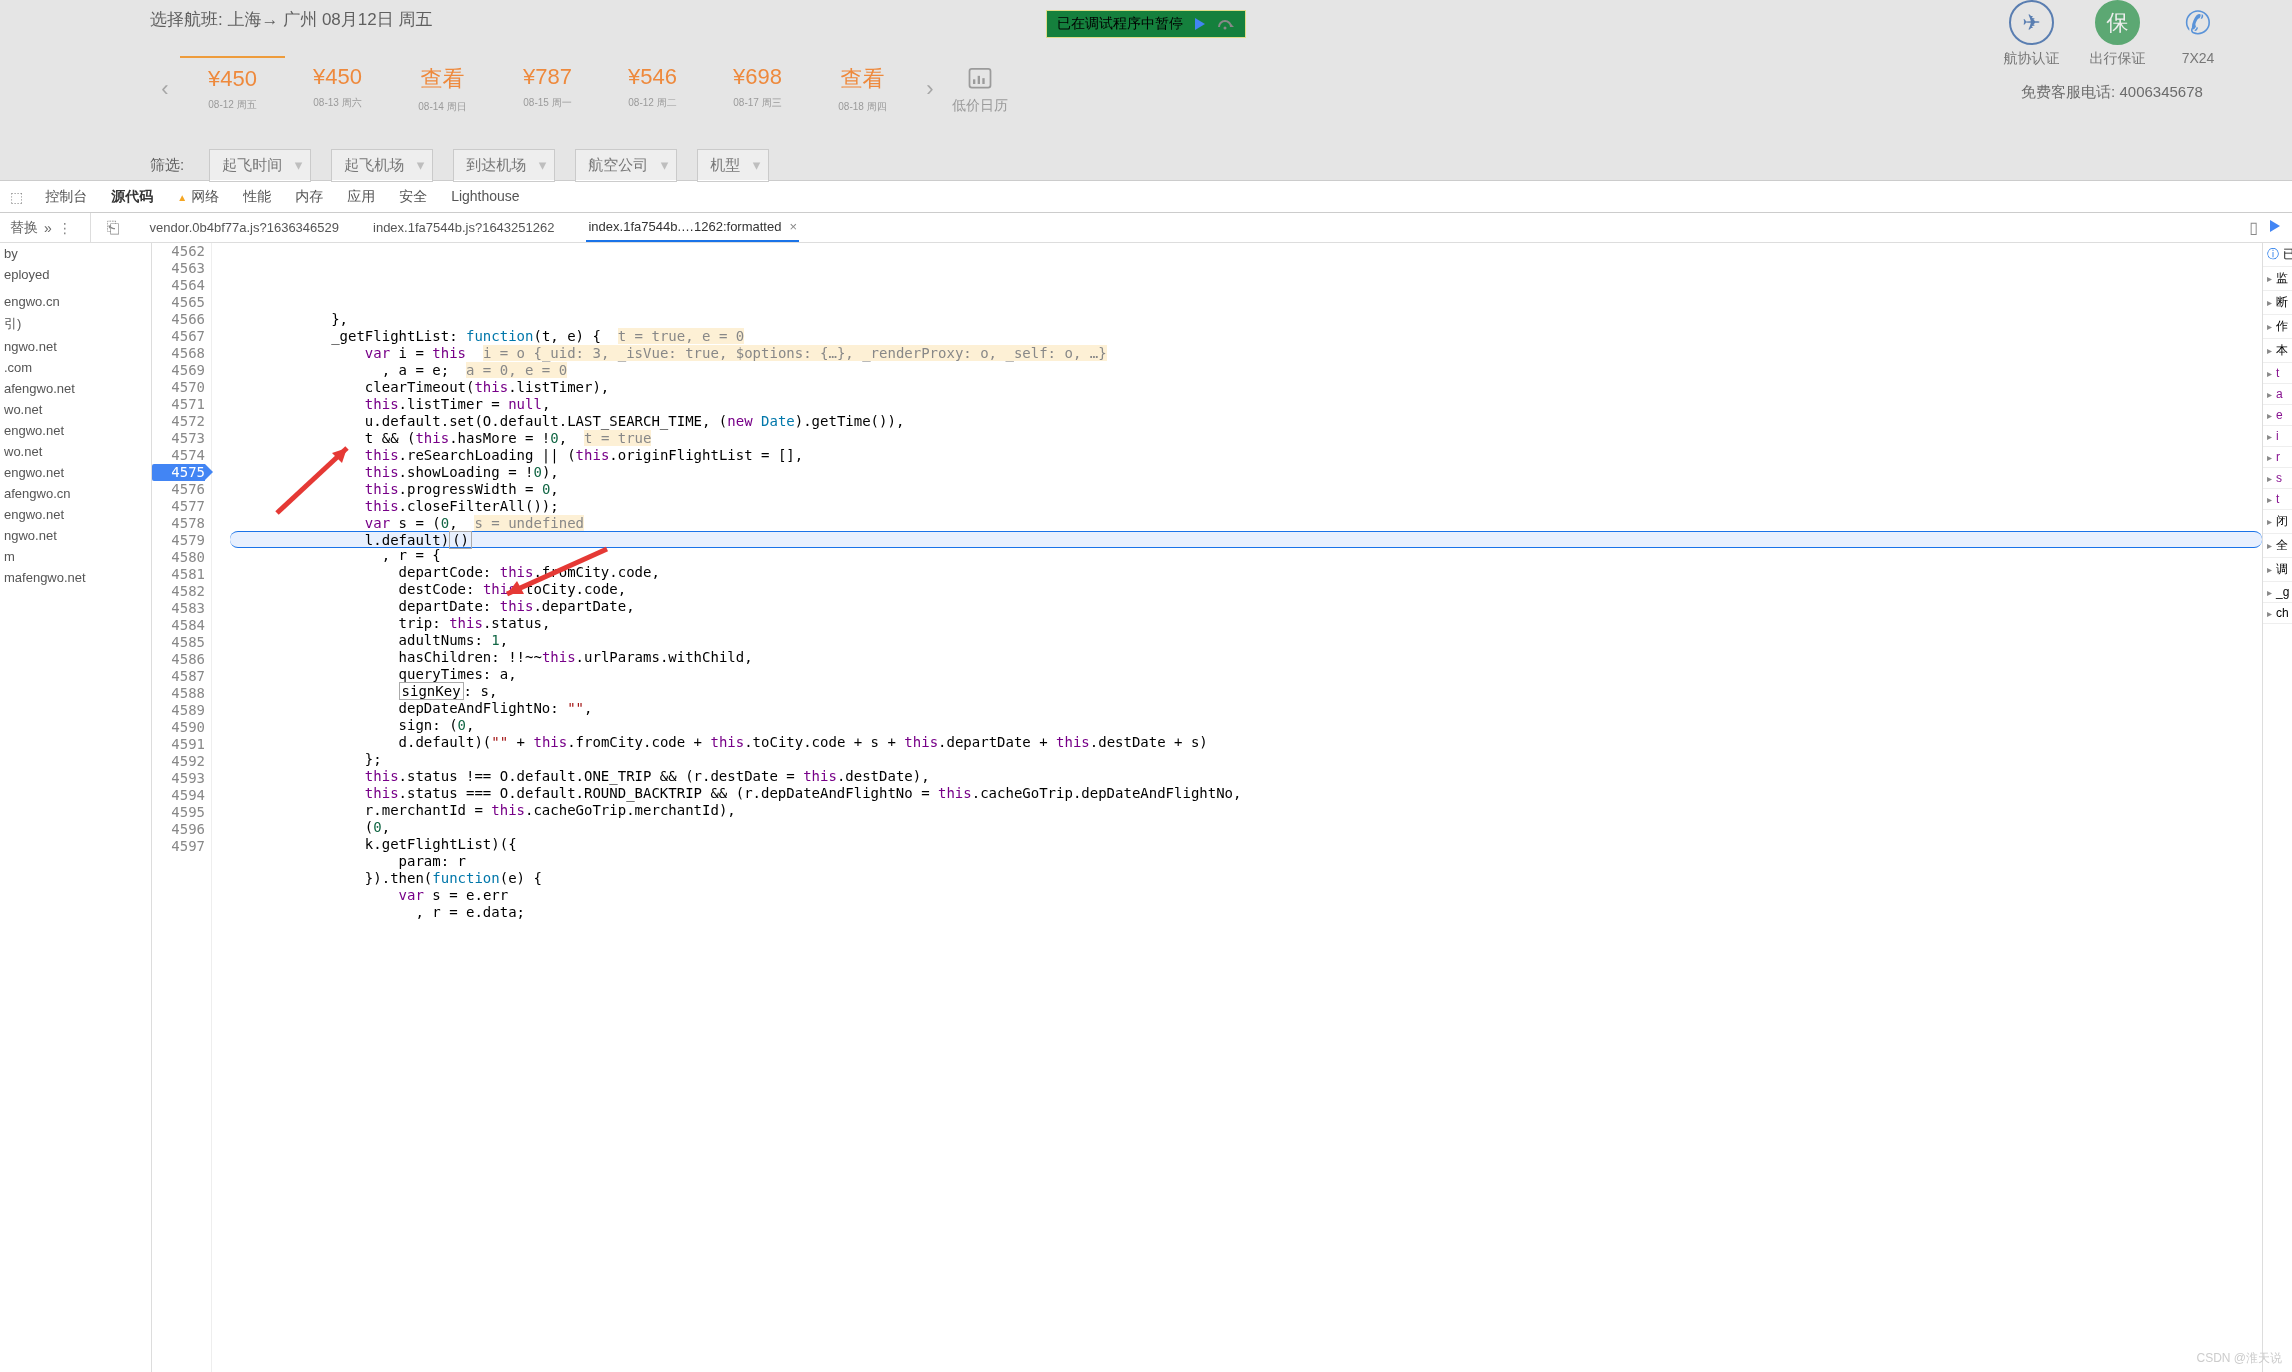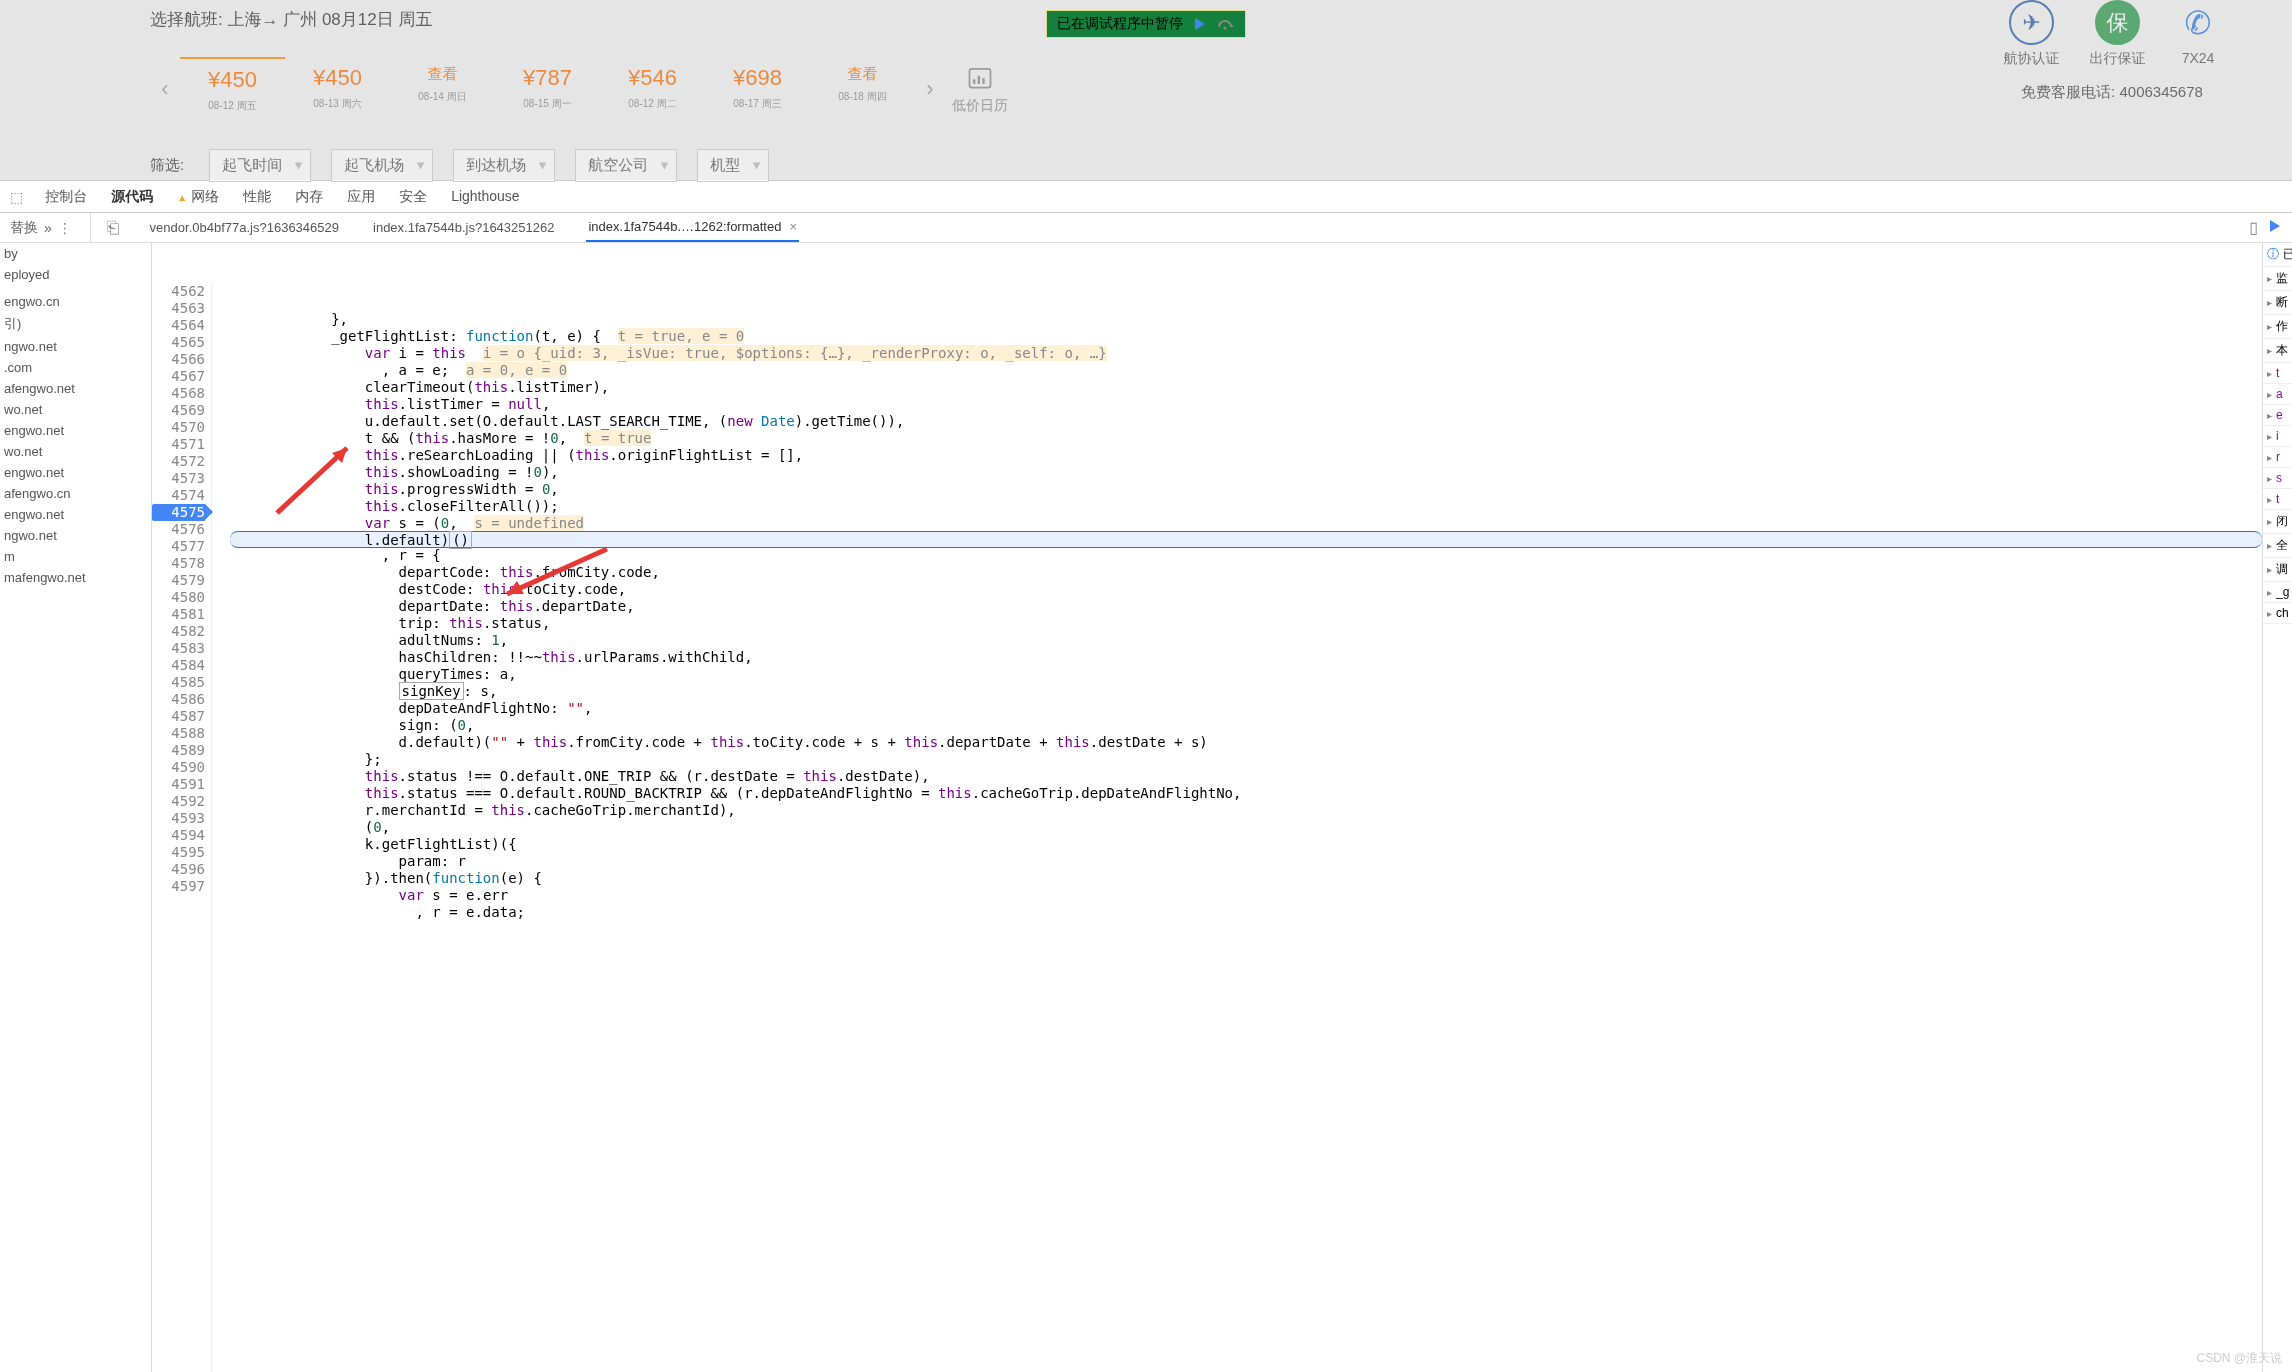--- a/index.html
+++ b/index.html
@@ -9,21 +9,21 @@
     .flight-area { background: #f2f2f2; padding: 0 150px; height: 180px; position: relative; }
     .overlay { position: absolute; inset: 0; background: rgba(200,200,200,0.3); pointer-events: none; z-index: 5; }
     .flight-title { padding: 8px 0; font-size: 17px; color: #333; }
     .debug-badge { position: absolute; top: 10px; left: 50%; transform: translateX(-50%); background: #15803d; border: 1px solid #e0dc8a; padding: 4px 10px; font-size: 14px; display: flex; align-items: center; gap: 8px; z-index: 10; }
     .debug-badge .ctrl { width: 18px; height: 18px; display: inline-flex; align-items: center; justify-content: center; }
     .date-carousel { display: flex; align-items: center; gap: 0; margin-top: 15px; }
     .carousel-arrow { width: 30px; height: 70px; display: flex; align-items: center; justify-content: center; color: #999; font-size: 22px; cursor: pointer; }
     .date-card { width: 105px; text-align: center; padding: 8px 0; }
     .date-card.active { border-top: 2px solid #ff8a00; }
     .date-price { color: #ff6f00; font-size: 22px; font-weight: 500; }
-    .date-view { color: #ff6f00; font-size: 15px; font-weight: 500; }
+    .date-view { color: #ff6f00; font-size: 22px; font-weight: 500; }
     .date-label { color: #888; font-size: 10px; margin-top: 6px; }
     .calendar-cell { width: 70px; text-align: center; color: #888; font-size: 14px; }
     .calendar-cell svg { display: block; margin: 0 auto 6px; }
     .filter-row { display: flex; align-items: center; gap: 25px; margin-top: 25px; font-size: 15px; color: #555; }
     .filter-label { color: #333; }
     .filter-select { padding: 6px 28px 6px 12px; border: 1px solid #ccc; background: #fff; position: relative; color: #555; }
     .filter-select::after { content: '▾'; position: absolute; right: 8px; color: #bbb; }
     
     
     .right-badges { position: absolute; right: 30px; top: 0; width: 300px; display: flex; flex-direction: column; align-items: center; gap: 15px; }
@@ -48,21 +48,21 @@
     .subbar-right { margin-left: auto; padding: 0 10px; display: flex; gap: 10px; align-items: center; }
     
     .devtools-body { display: flex; flex: 1; overflow: hidden; }
     
     
     .nav-panel { width: 152px; border-right: 1px solid #ddd; font-size: 13px; color: #555; overflow: hidden; }
     .nav-panel .nav-item { padding: 3px 4px; white-space: nowrap; overflow: hidden; }
     
     
     .code-panel { flex: 1; display: flex; overflow: hidden; font-family: Menlo, Consolas, monospace; font-size: 14px; line-height: 17px; position: relative; }
-    .gutter { width: 60px; text-align: right; color: #888; border-right: 1px solid #eee; padding-right: 6px; background: #fff; margin-top: 40px; }
+    .gutter { width: 60px; text-align: right; color: #888; border-right: 1px solid #eee; padding-right: 6px; background: #fff; }
     .gutter .ln { height: 17px; }
     .gutter .ln.bp { background: #4285f4; color: #fff; position: relative; border-radius: 2px 0 0 2px; }
     .gutter .ln.bp::after { content: ''; position: absolute; right: -8px; top: 0; border: 8.5px solid transparent; border-left-color: #4285f4; border-right: none; }
     .code-lines { flex: 1; padding-left: 18px; white-space: pre; position: relative; }
     .code-lines .cl { height: 17px; }
     .code-lines .cl.exec { background: #e8f0fe; border-top: 1px solid #1a73e8; border-bottom: 1px solid #1a73e8; margin: -1px 0; border-radius: 8px; }
     .kw { color: #708; }
     .fn { color: #07a; }
     .this { color: #708; }
     .str { color: #a31515; }

